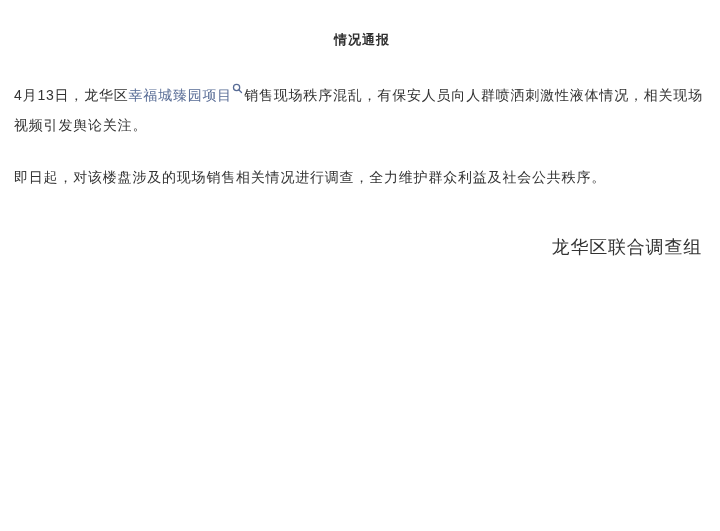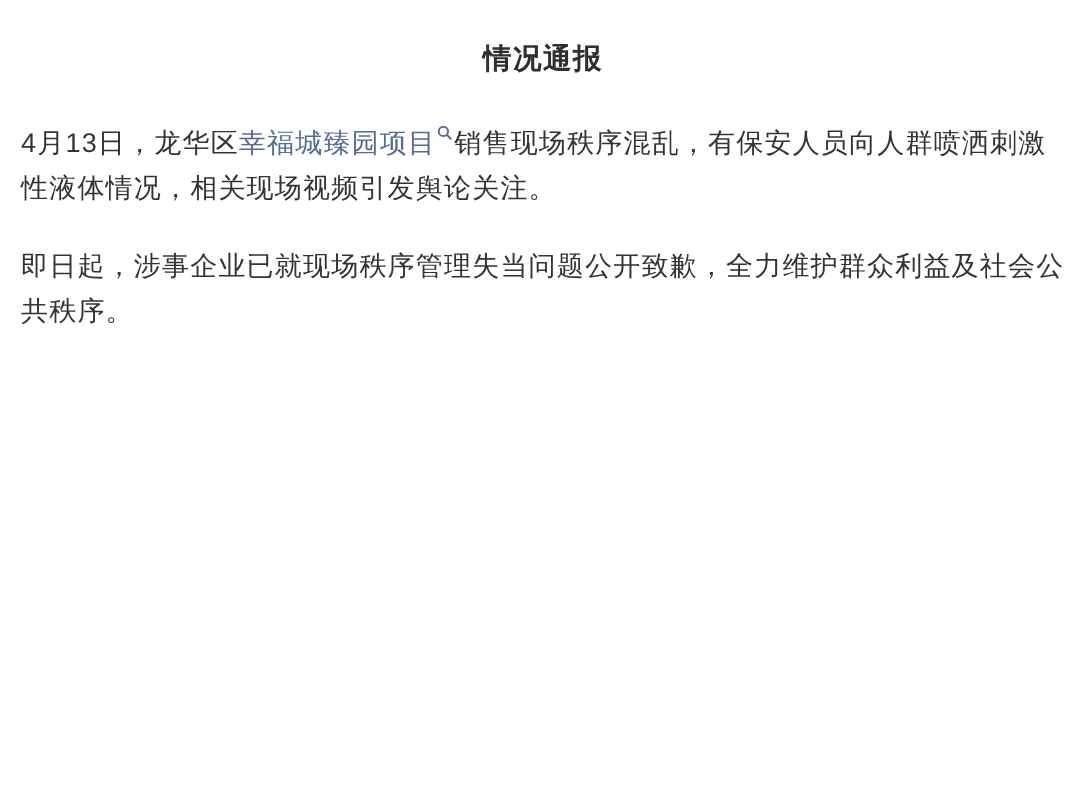--- a/index.html
+++ b/index.html
@@ -12,30 +12,30 @@
     height: 531px;
     overflow: hidden;
     font-family: "Liberation Sans", "DejaVu Sans", sans-serif;
     color: #333333;
   }
   .doc {
     padding: 25px 10px 0 14px;
     width: 696px;
   }
   .doc-title {
-    font-size: 19px;
+    font-size: 13px;
     font-weight: bold;
     line-height: 30px;
     text-align: center;
     letter-spacing: 1px;
     margin: 0 0 25px 0;
     color: #2f2f2f;
   }
   .para {
-    font-size: 18px;
+    font-size: 14px;
     line-height: 30px;
     letter-spacing: 0.8px;
     margin: 22px 0 0 0;
     word-break: break-all;
   }
   .para:first-of-type {
     margin-top: 25px;
   }
   .project-link {
     color: #576b95;
@@ -68,18 +68,19 @@
 <div class="doc">
 
   <h1 class="doc-title">情况通报</h1>
 
   <p class="para"><span>4月13日，龙华区</span><a class="project-link"><span>幸福城臻园项目</span><span class="sup-icon"><svg viewBox="0 0 12 12" xmlns="http://www.w3.org/2000/svg">
             <circle cx="5" cy="5" r="3.4" fill="none" stroke="#576b95" stroke-width="1.4"></circle>
             <line x1="7.6" y1="7.6" x2="10.4" y2="10.4" stroke="#576b95" stroke-width="1.4" stroke-linecap="round"></line>
           </svg></span></a><span>销售现场秩序混乱，有保安人员向人群喷洒刺激性液体情况，相关现场视频引发舆论关注。</span></p>
 
 
-  <p class="para">即日起，涉事企业已就现场秩序管理失当问题公开致歉，全力维护群众利益及社会公共秩序。</p>
+  <p class="para">即日起，对该楼盘涉及的现场销售相关情况进行调查，全力维护群众利益及社会公共秩序。</p>
 
   <div class="sign-block">
+    <div>龙华区联合调查组</div>
   </div>
 
 </div>
 
 </body></html>

